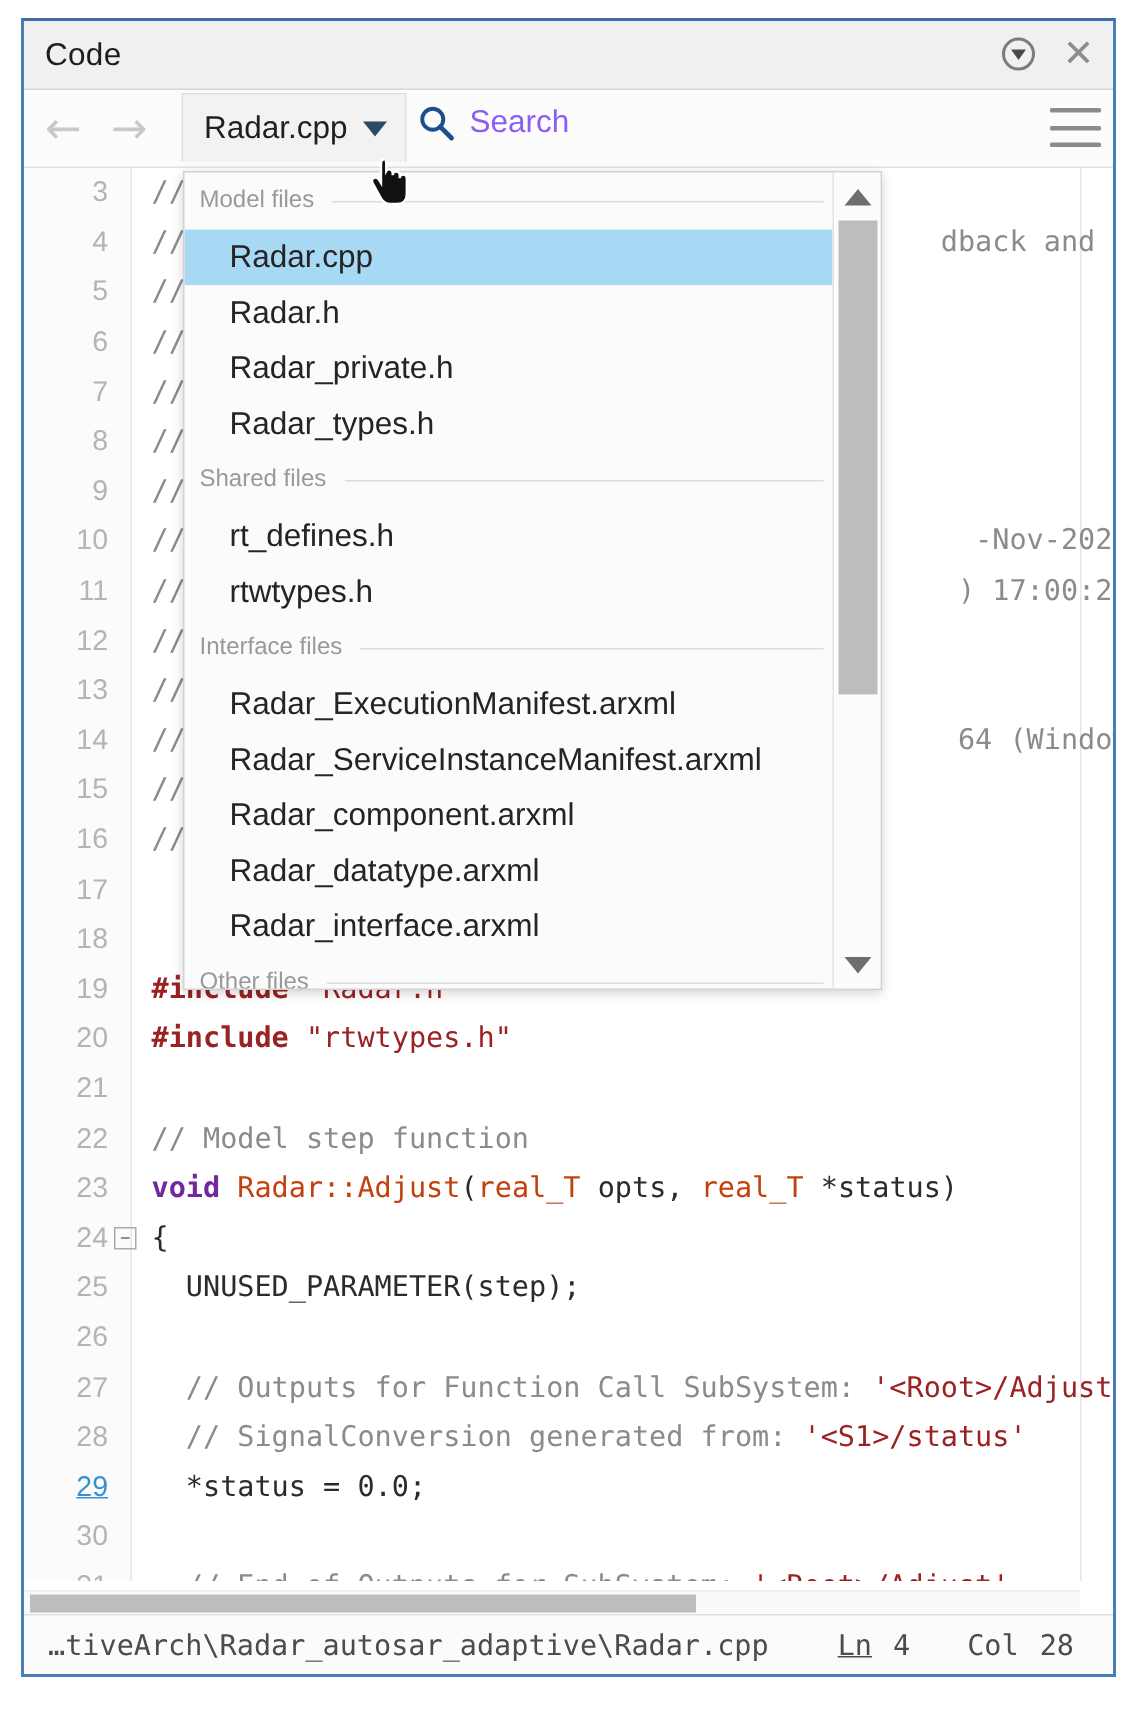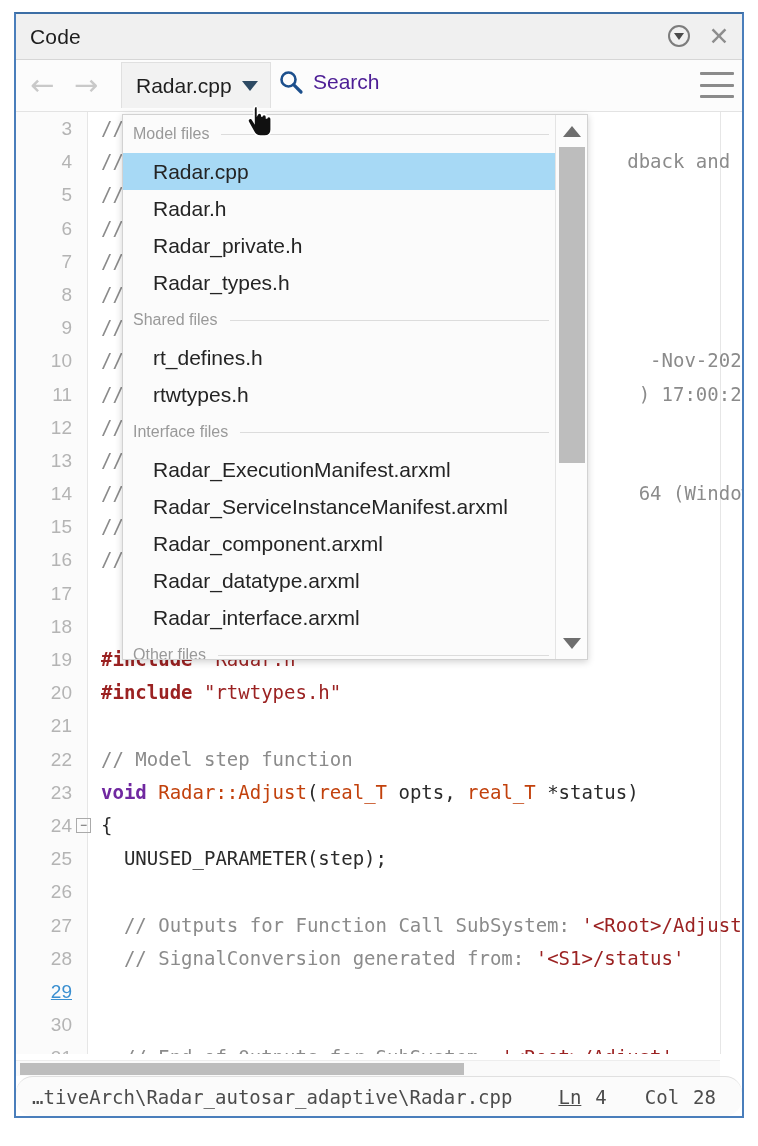--- a/index.html
+++ b/index.html
@@ -145,21 +145,21 @@
     left: 262px;
     top: 9px;
     display: flex;
     align-items: center;
     gap: 9px;
     cursor: text;
   }
   .search-icon { display: block; }
   .search-placeholder {
     font-size: 21px;
-    color: #4c1d95;
+    color: #8b5cf6;
   }
 
   .hamburger {
     position: absolute;
     right: 8px;
     top: 12px;
     width: 34px;
     height: 26px;
     display: flex;
     flex-direction: column;
@@ -283,21 +283,20 @@
     width: 100%;
     height: 40px;
     background: #fbfbfb;
     border-top: 1px solid #e0e0e0;
     box-sizing: border-box;
     display: flex;
     align-items: center;
     font-family: "DejaVu Sans Mono", monospace;
     font-size: 19px;
     color: #4c4c4c;
-    border-radius: 17px;
   }
   .status-path { margin-left: 16px; white-space: pre; }
   .status-ln-label { margin-left: 46px; text-decoration: underline; }
   .status-ln-value { margin-left: 14px; }
   .status-col-label { margin-left: 38px; }
   .status-col-value { margin-left: 14px; }
 
   
   .dropdown {
     position: absolute;
@@ -468,21 +467,21 @@
           <div class="cl"><span class="ln">19</span><span class="src"><span class="c-pre">#include </span><span class="c-str">"Radar.h"</span></span></div>
           <div class="cl"><span class="ln">20</span><span class="src"><span class="c-pre">#include </span><span class="c-str">"rtwtypes.h"</span></span></div>
           <div class="cl"><span class="ln">21</span><span class="src"></span></div>
           <div class="cl"><span class="ln">22</span><span class="src"><span class="c-comment">// Model step function</span></span></div>
           <div class="cl"><span class="ln">23</span><span class="src"><span class="c-kw">void </span><span class="c-type">Radar::Adjust</span><span class="c-plain">(</span><span class="c-type">real_T</span><span class="c-plain"> opts, </span><span class="c-type">real_T</span><span class="c-plain"> *status)</span></span></div>
           <div class="cl"><span class="ln">24</span><span class="fold">−</span><span class="src"><span class="c-plain">{</span></span></div>
           <div class="cl"><span class="ln">25</span><span class="src"><span class="c-plain">  UNUSED_PARAMETER(step);</span></span></div>
           <div class="cl"><span class="ln">26</span><span class="src"></span></div>
           <div class="cl"><span class="ln">27</span><span class="src"><span class="c-comment">  // Outputs for Function Call SubSystem: </span><span class="c-str">'&lt;Root&gt;/Adjust</span></span></div>
           <div class="cl"><span class="ln">28</span><span class="src"><span class="c-comment">  // SignalConversion generated from: </span><span class="c-str">'&lt;S1&gt;/status'</span></span></div>
-          <div class="cl"><span class="ln active">29</span></div>
+          <div class="cl"><span class="ln active">29</span><span class="src"><span class="c-plain">  *status = 0.0;</span></span></div>
           <div class="cl"><span class="ln">30</span><span class="src"></span></div>
           <div class="cl"><span class="ln">31</span><span class="src"><span class="c-comment">  // End of Outputs for SubSystem: </span><span class="c-str">'&lt;Root&gt;/Adjust'</span></span></div>
         </div>
     </div>
 
     <div class="hscroll">
       <div class="hscroll-thumb"></div>
     </div>
 
     <div class="statusbar">

